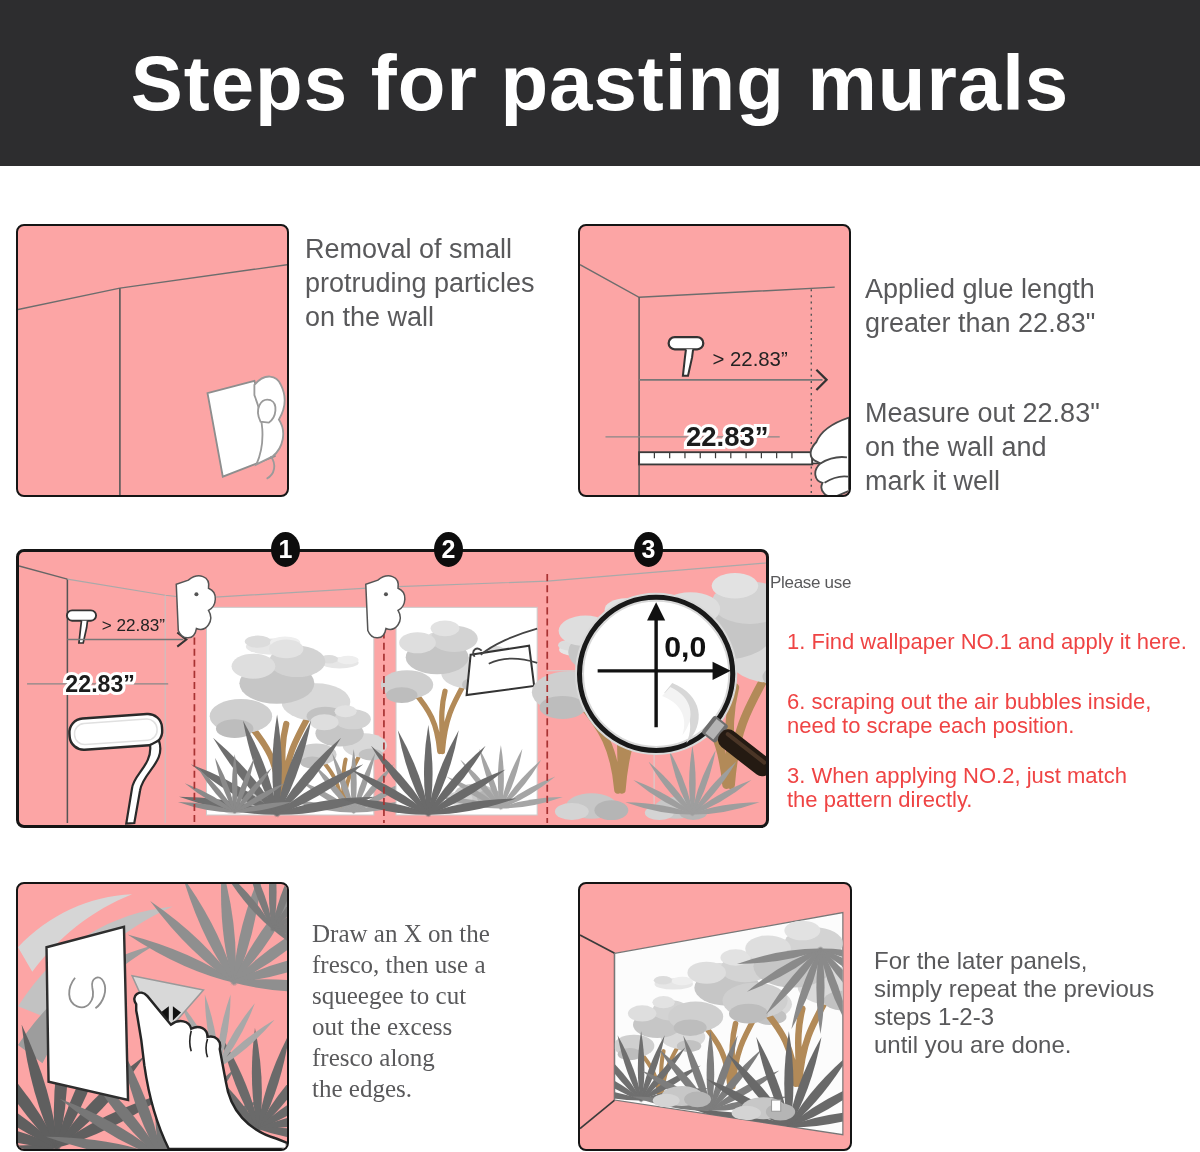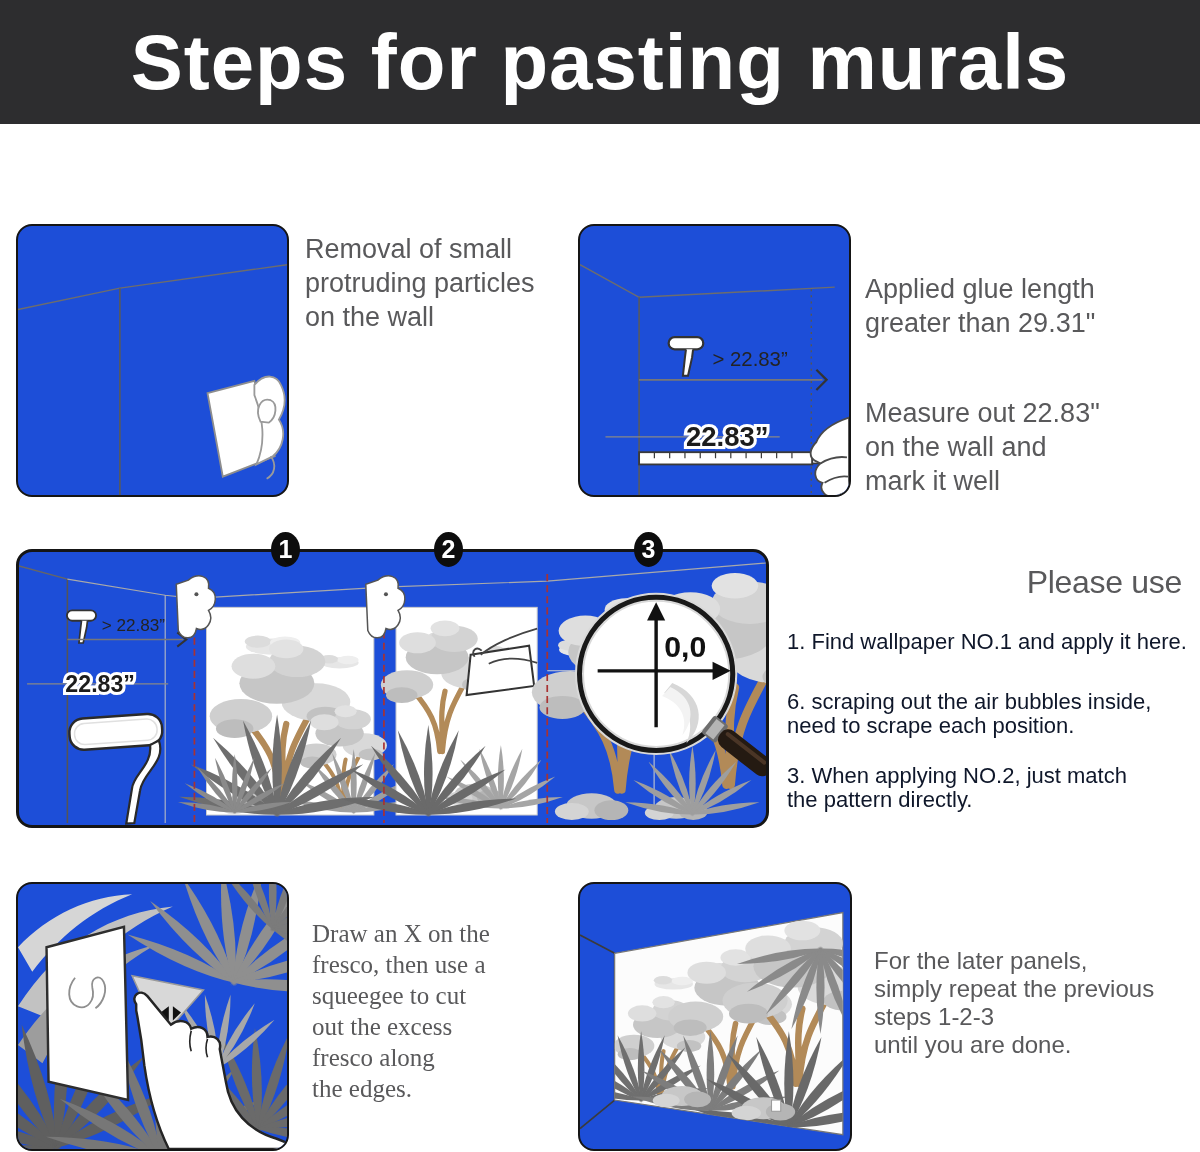--- a/index.html
+++ b/index.html
@@ -1,33 +1,33 @@
 <!DOCTYPE html>
 <html><head>
 <meta charset="utf-8">
 <style>
   html,body{margin:0;padding:0;background:#ffffff;}
   body{font-family:"Liberation Sans",sans-serif;}
   #page{position:relative;width:1200px;height:1152px;background:#ffffff;overflow:hidden;}
 
-  .hdr{position:absolute;left:0;top:0;width:1200px;height:124px;background:#2d2d2f;
+  .hdr{position:absolute;left:0;top:0;width:1200px;height:166px;background:#2d2d2f;
        display:flex;align-items:center;justify-content:center;}
   .hdr h1{margin:0;color:#ffffff;font-size:78px;font-weight:bold;letter-spacing:1px;}
 
-  .illus{position:absolute;background:#1d4ed8;border:2.5px solid #151515;border-radius:16px;overflow:hidden;}
+  .illus{position:absolute;background:#fca5a5;border:2.5px solid #151515;border-radius:8px;overflow:hidden;}
   .illus svg{display:block;width:100%;height:100%;}
 
   .caption{position:absolute;color:#59595b;white-space:pre-line;}
   .cap-lg{font-size:27px;line-height:34px;}
   .cap-md{font-size:25px;line-height:31px;}
   .cap-sm{font-size:24px;line-height:28px;}
 
-  .note{position:absolute;left:770px;top:536px;width:412px;text-align:right;
-        color:#59595b;font-size:32px;line-height:31px;letter-spacing:-0.3px;white-space:pre-line;}
-  .instr{position:absolute;left:787px;width:406px;color:#0f172a;font-size:22px;line-height:24px;white-space:pre-line;}
+  .note{position:absolute;left:770px;top:536px;width:412px;text-align:left;
+        color:#59595b;font-size:17px;line-height:31px;letter-spacing:-0.3px;white-space:pre-line;}
+  .instr{position:absolute;left:787px;width:406px;color:#ef4444;font-size:22px;line-height:24px;white-space:pre-line;}
 
   .badge{position:absolute;width:29px;height:35px;background:#0d0d0d;border-radius:50%;
          color:#fff;font-size:25px;font-weight:bold;display:flex;align-items:center;justify-content:center;z-index:5;}
 
   svg text{font-family:"Liberation Sans",sans-serif;}
   .halo{paint-order:stroke;stroke:#ffffff;stroke-width:6px;}
 </style>
 </head>
 <body>
 
@@ -127,21 +127,21 @@
         <rect x="228" y="224" width="26" height="9" fill="#ffffff" stroke="#3a3a3a" stroke-width="1.6"></rect>
       </g>
       <g fill="#ffffff" stroke="#4a4a4a" stroke-width="1.8">
         <path d="M264,188 C246,194 236,202 232,212 C226,218 224,226 230,230 L236,233 C228,240 230,250 238,252 C234,260 242,268 252,265 L264,260 Z"></path>
         <path d="M236,233 C244,228 254,226 262,227" fill="none"></path>
         <path d="M240,252 C248,247 256,245 263,246" fill="none"></path>
       </g>
     </svg>
   </div>
   <div class="caption cap-lg" style="left:865px;top:272px;width:320px;">Applied glue length
-greater than 29.31"</div>
+greater than 22.83"</div>
   <div class="caption cap-lg" style="left:865px;top:396px;width:320px;">Measure out 22.83"
 on the wall and
 mark it well</div>
 
   <div class="illus" style="left:16px;top:549px;width:747px;height:273px;border-width:3px;">
     <svg viewBox="0 0 741 267">
 
       <polyline points="0,12 48,25" fill="none" stroke="#666" stroke-width="1.4"></polyline>
       <line x1="48" y1="25" x2="48" y2="267" stroke="#555" stroke-width="1.5"></line>
       <polyline points="48,25 145,41 174,44 362,33 524,27 741,9" fill="none" stroke="#a9a9a9" stroke-width="1.2"></polyline>

